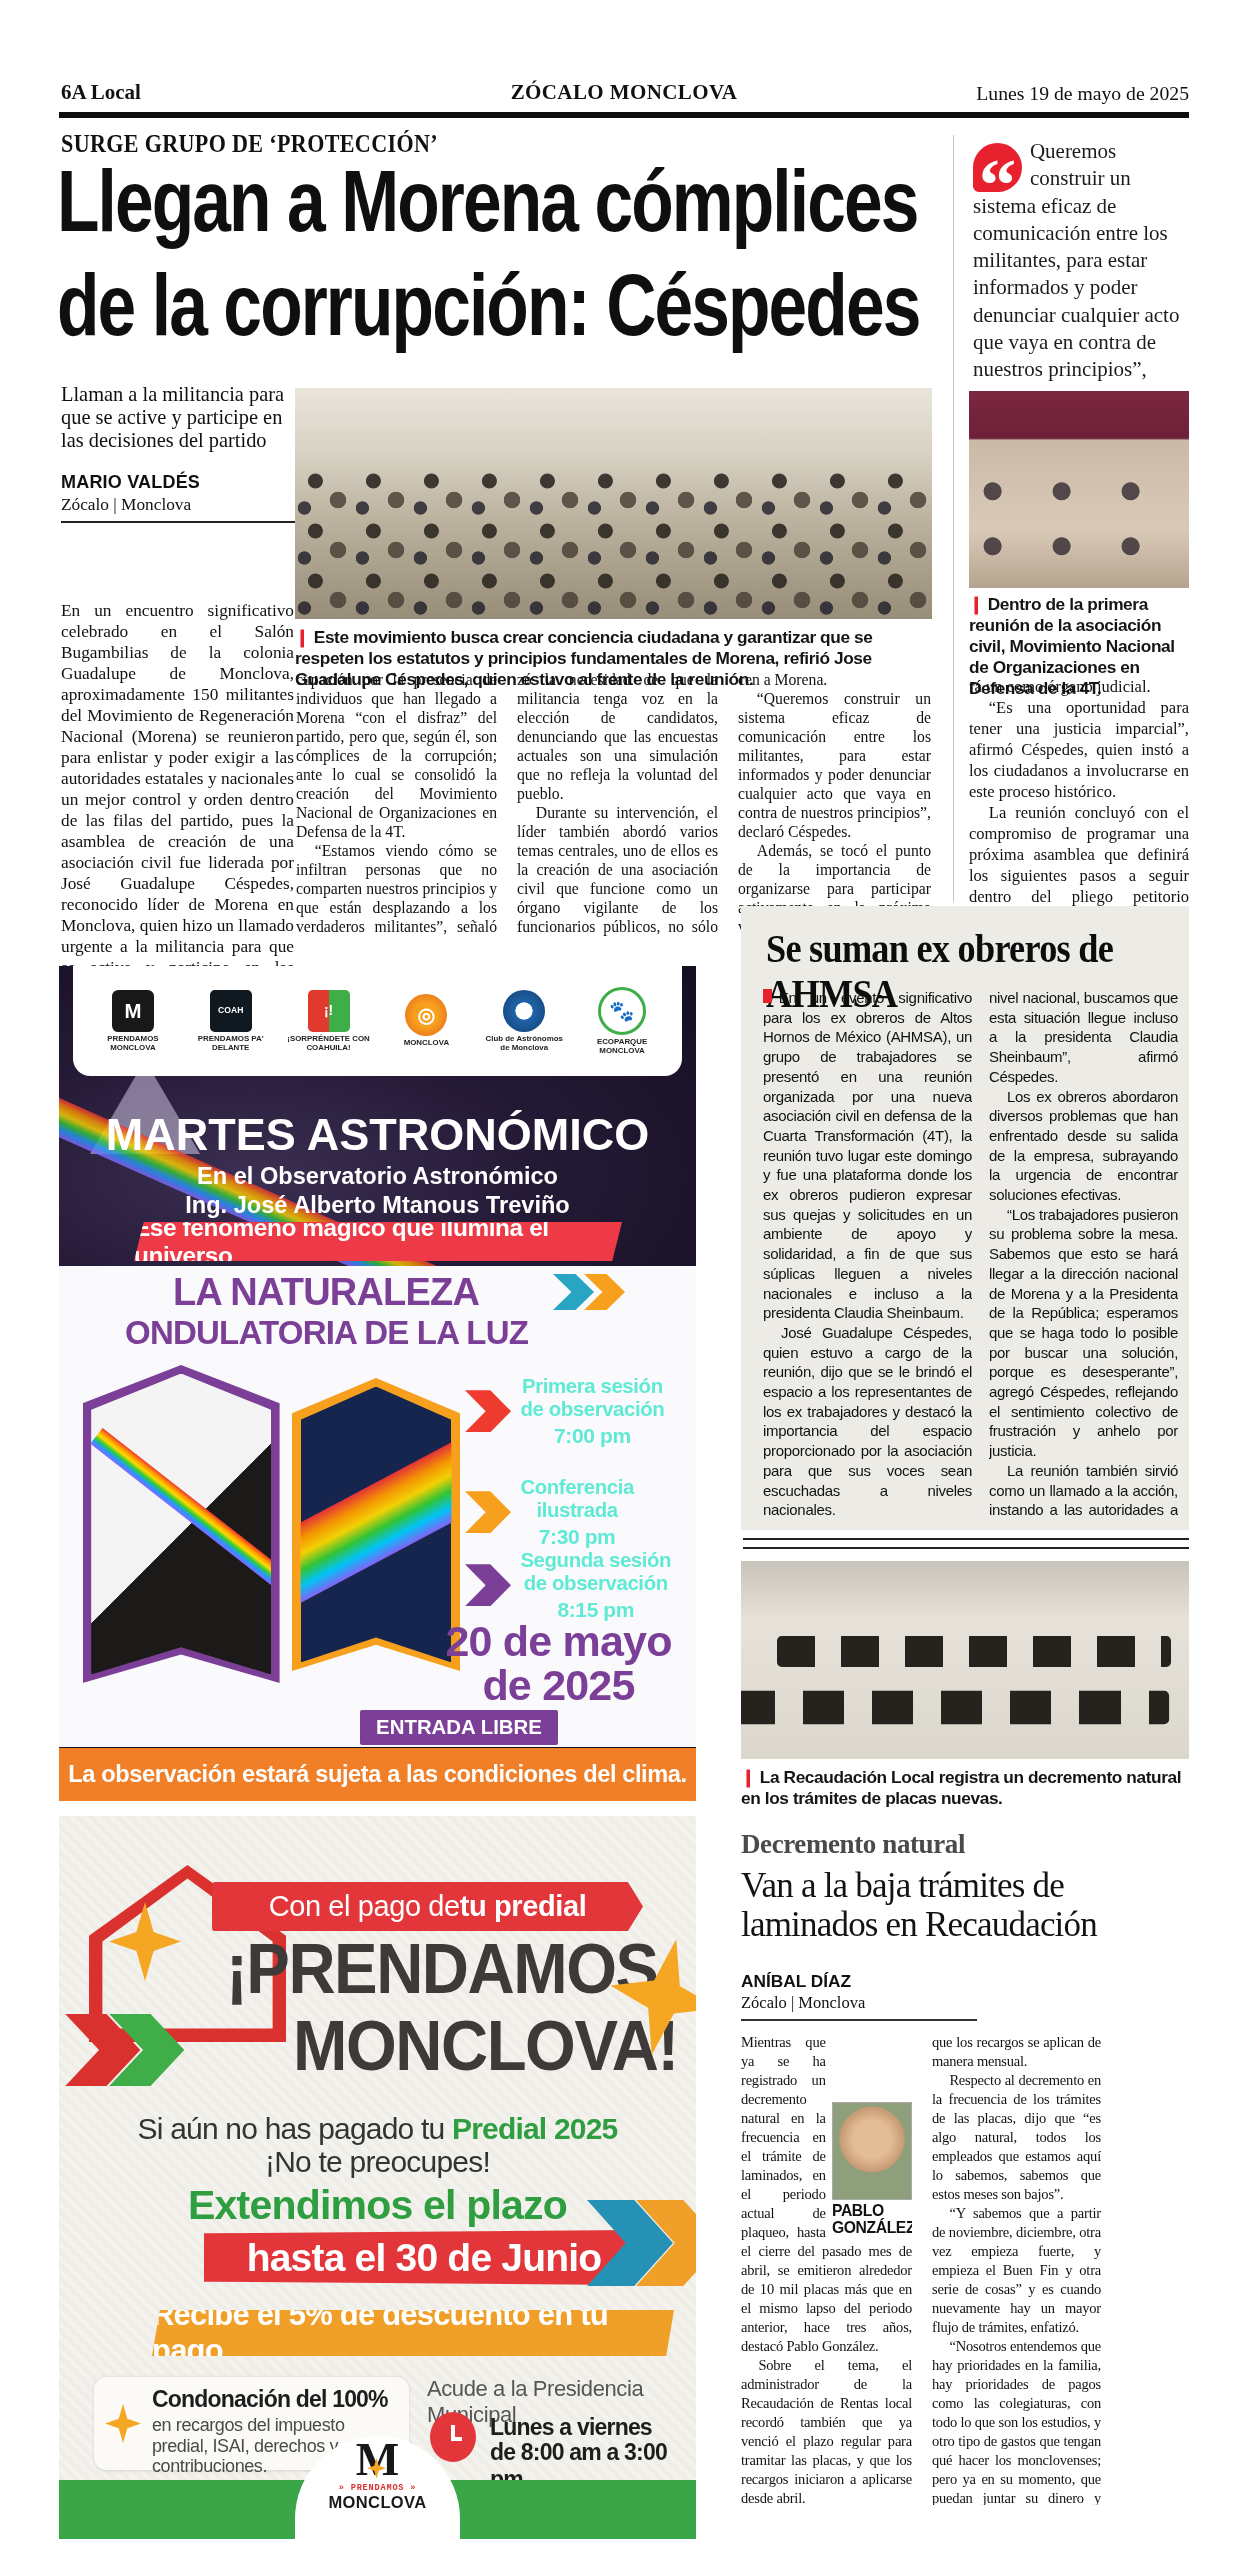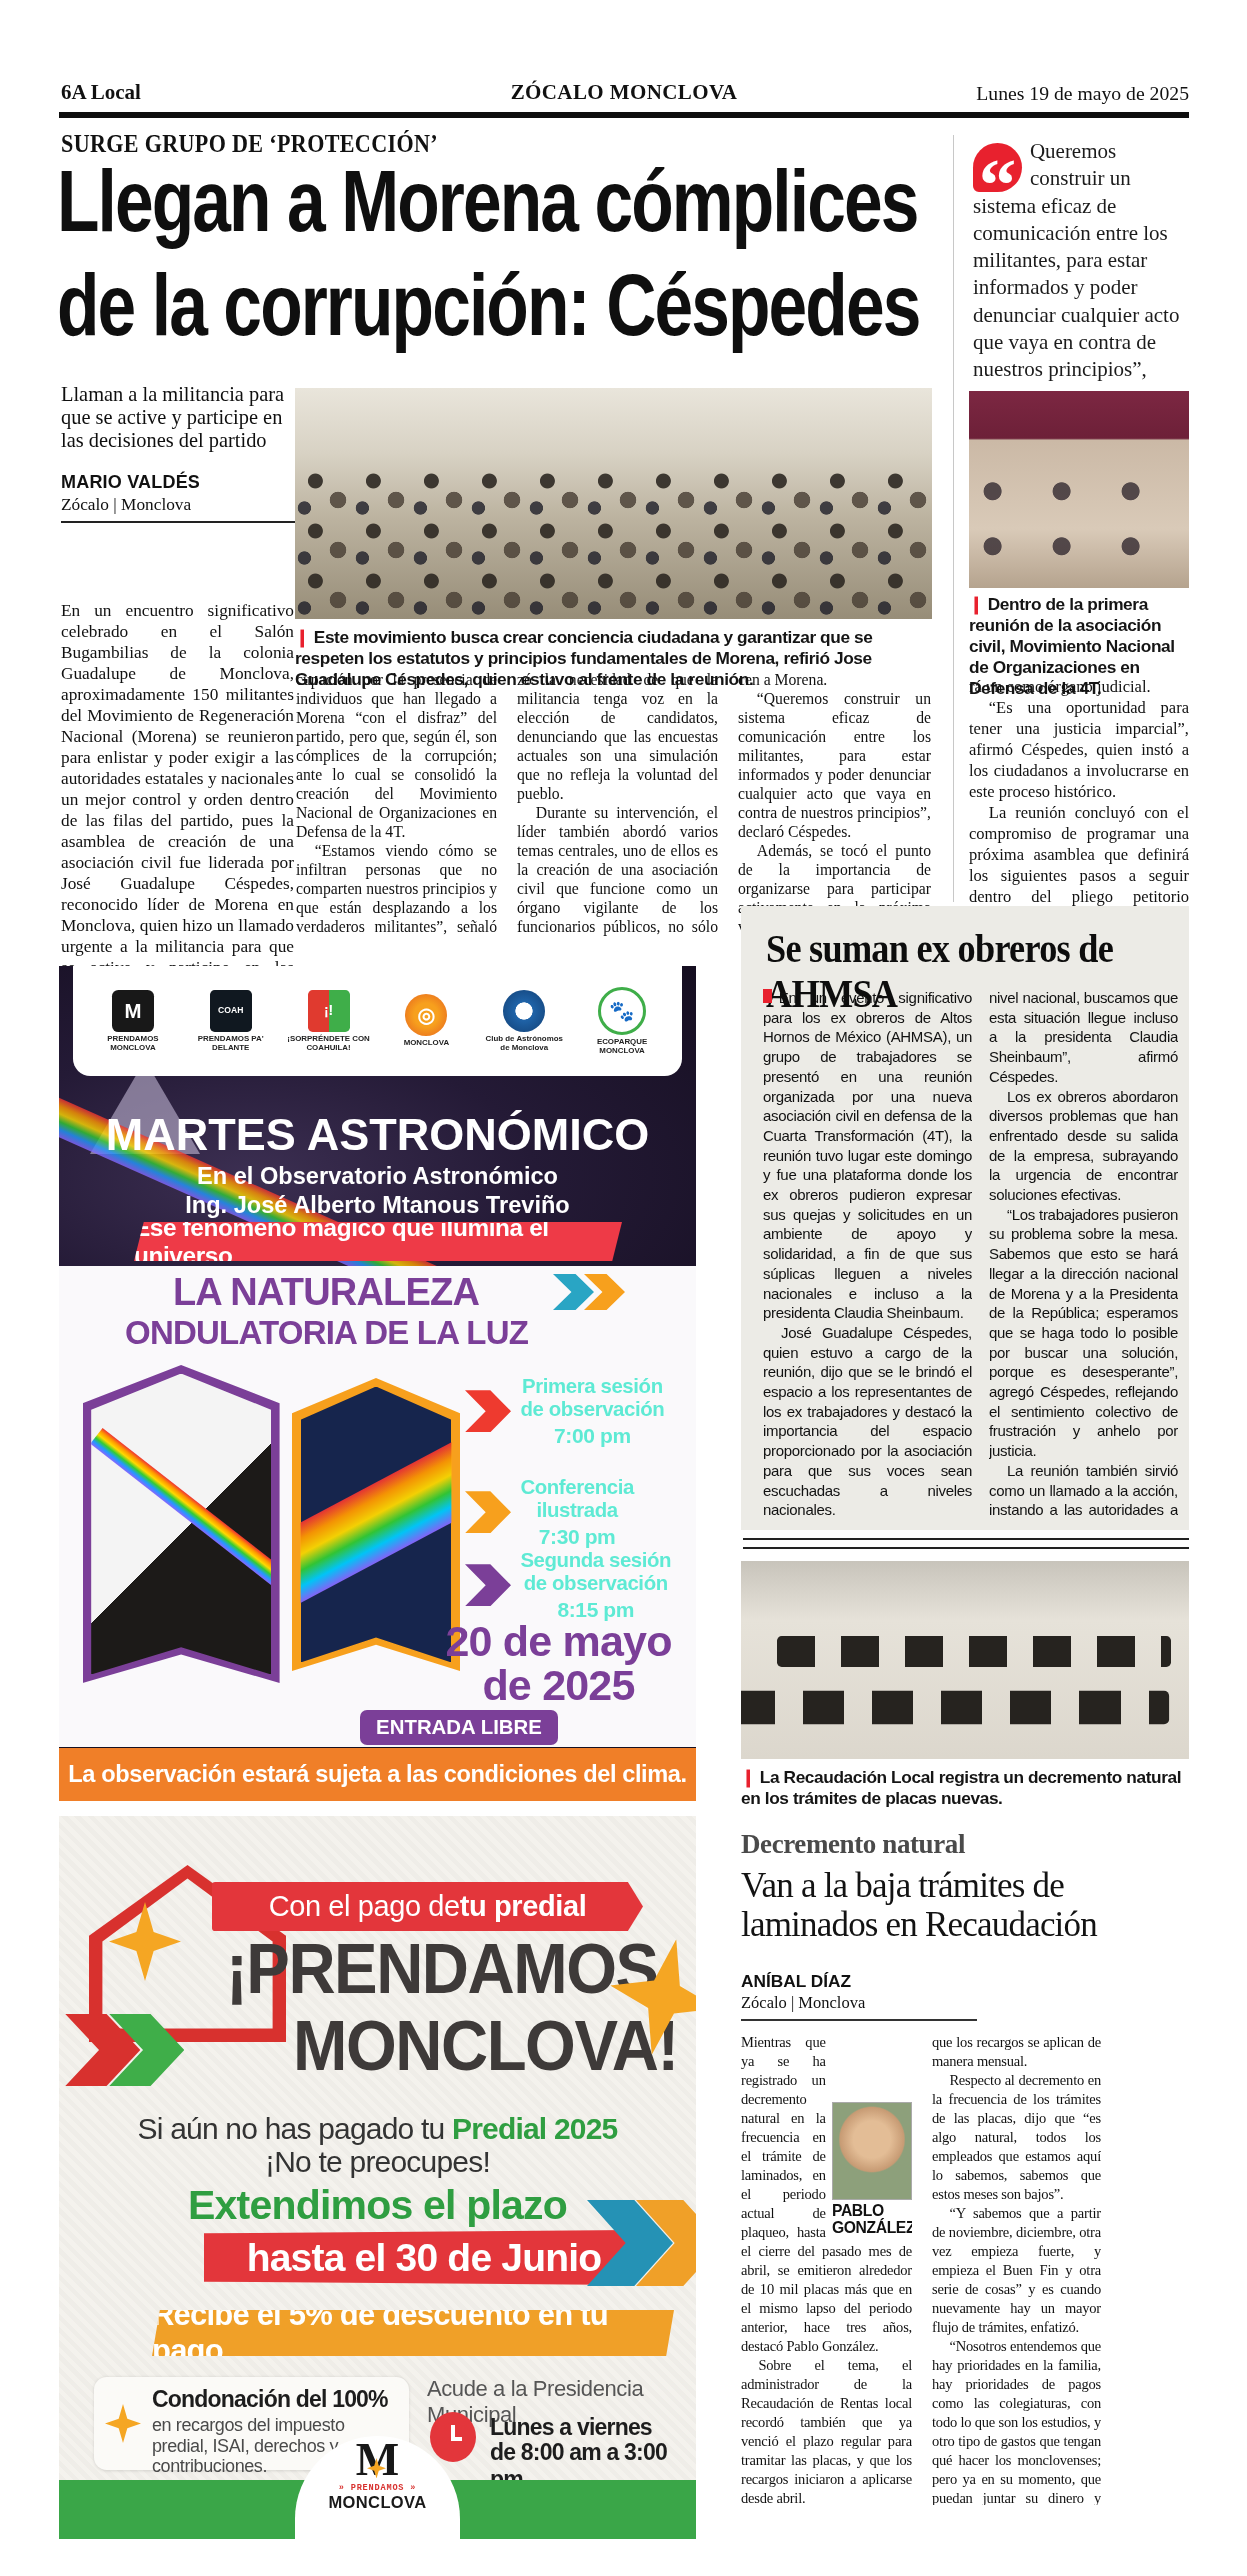--- a/index.html
+++ b/index.html
@@ -124,21 +124,21 @@
   .arch2 .rainbow{position:absolute;left:-47px;top:94px;width:267px;height:71px;transform:rotate(-28deg);opacity:.95;
      background:linear-gradient(180deg,#e33,#f90,#ffd900,#3c3,#0cf,#86f);}
   .session{position:absolute;left:406px;width:225px;display:flex;gap:9.4px;align-items:center;}
   .session .chev{flex:0 0 46px;height:42px;}
   .s-red{background:#ee3a2f;} .s-org{background:#f7a01d;} .s-pur{background:#7b3f98;}
   .session-txt{font-family:"Liberation Sans",sans-serif;font-weight:bold;color:#5eead4;font-size:20.4px;
      line-height:1.12;text-align:center;white-space:pre-line;letter-spacing:-0.4px;}
   .session-time{display:block;margin-top:3.1px;font-size:21px;}
   .astro-date{position:absolute;left:370px;top:654px;width:259px;text-align:center;color:#7b3f98;
      font-family:"Liberation Sans",sans-serif;font-weight:bold;font-size:43px;line-height:1.02;letter-spacing:-0.8px;}
-  .entrada{position:absolute;left:301px;top:744px;width:198px;height:35px;background:#7b3f98;border-radius:7px;
+  .entrada{position:absolute;left:301px;top:744px;width:198px;height:35px;background:#7b3f98;border-radius:2px;
      display:flex;align-items:center;justify-content:center;color:#fff;font-family:"Liberation Sans",sans-serif;
      font-weight:bold;font-size:20.4px;}
   .astro-strip{position:absolute;left:0;top:782px;width:637px;height:53px;background:#f07f28;
      display:flex;align-items:center;justify-content:center;color:#fff;
      font-family:"Liberation Sans",sans-serif;font-weight:bold;font-size:23.6px;letter-spacing:-0.4px;}
 
   
   .predial{left:59px;top:1816px;width:637px;height:723px;overflow:hidden;
      background:repeating-linear-gradient(45deg,#f4f2ed 0 4.7px,#efede8 4.7px 9.4px);}
   .house{position:absolute;left:30px;top:49px;width:197px;height:177px;

